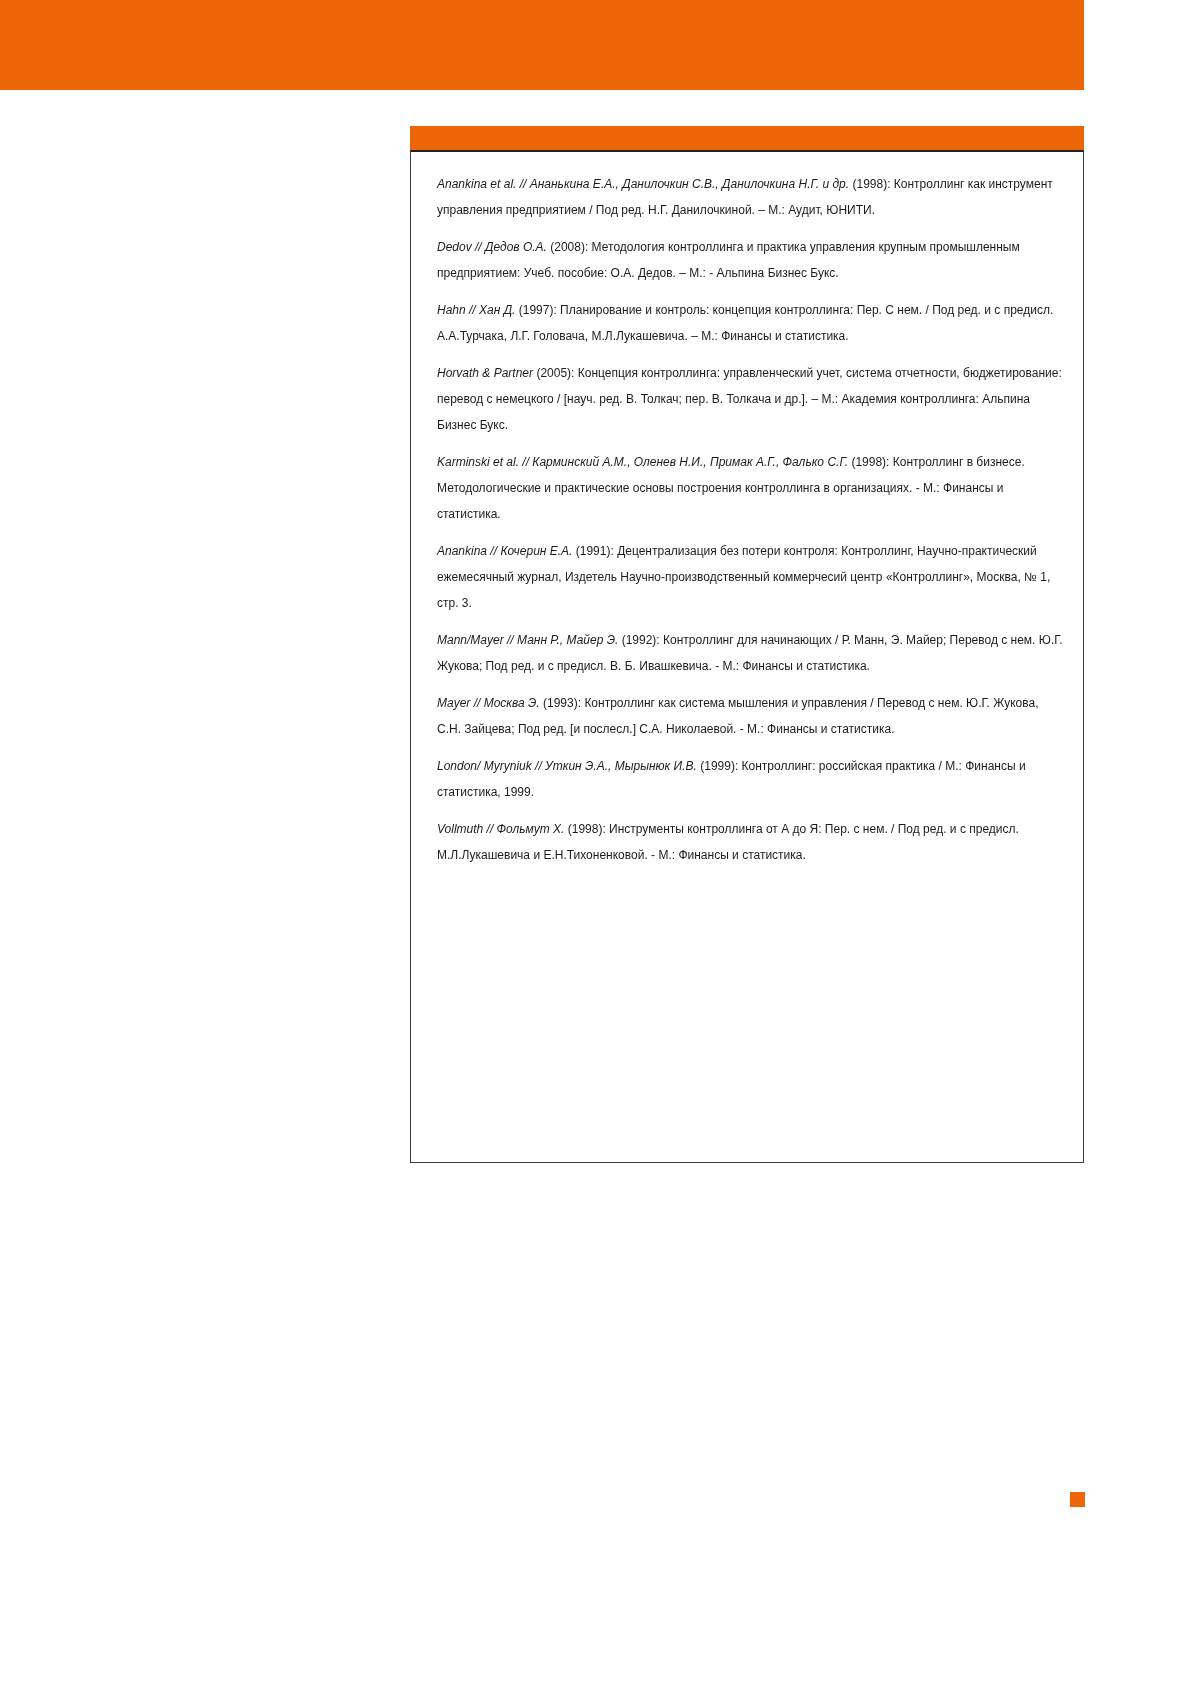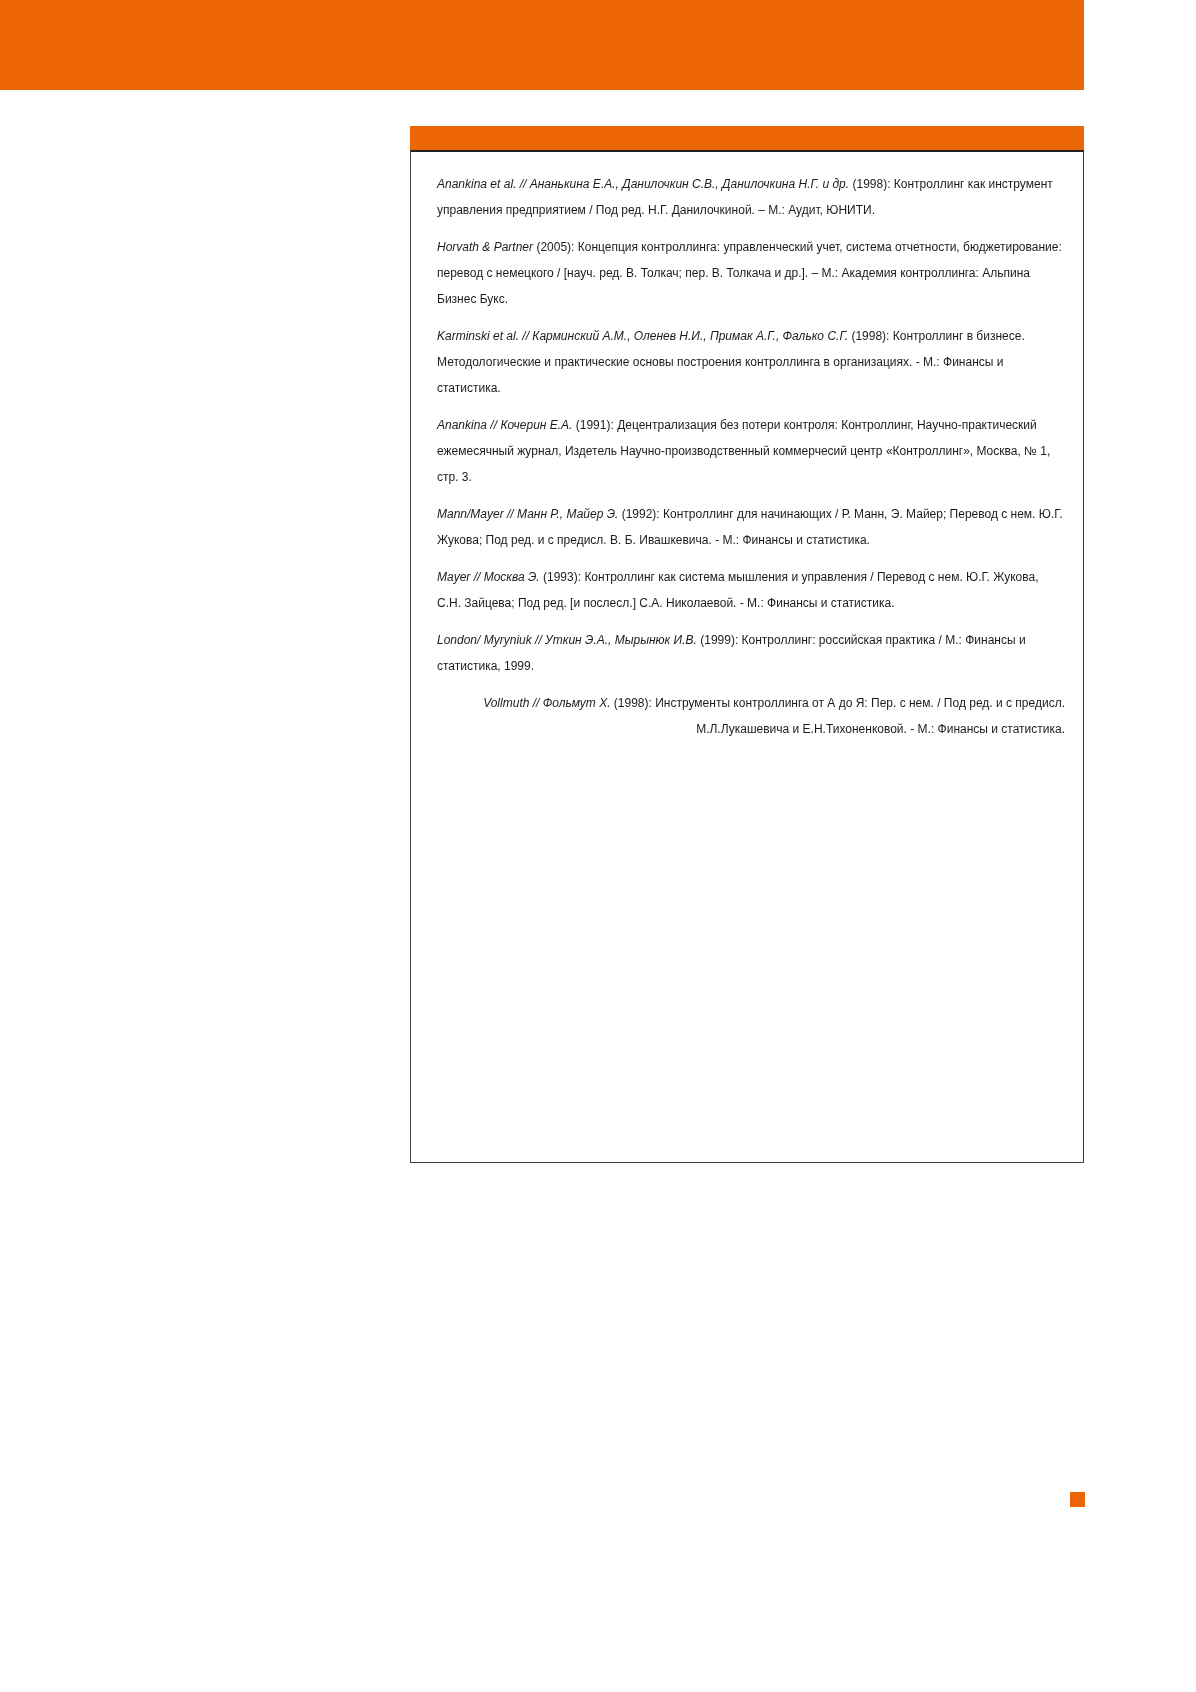--- a/index.html
+++ b/index.html
@@ -47,40 +47,42 @@
     border-top: 2px solid #222222;
     padding: 19px 18px 12px 26px;
   }
   p.ref {
     margin: 0 0 11px 0;
     font-size: 12px;
     line-height: 26px;
     color: var(--text);
     text-align: left;
   }
-  p.ref:last-child { margin-bottom: 16px; text-align: right; }
+  p.ref:last-child { margin-bottom: 16px; }
   .it { font-style: italic; }
   .corner-square {
     position: absolute;
     left: 1070px;
     top: 1492px;
     width: 15px;
     height: 15px;
     background: var(--accent);
   }
 </style>
 </head>
 <body>
 
 <div class="top-banner"></div>
 
 <div class="panel">
   <div class="accent-strip"></div>
   <div class="panel-body" id="references-list">
       <p class="ref"><span class="it">Anankina et al. // Ананькина Е.А., Данилочкин С.В., Данилочкина Н.Г. и др.</span><span> (1998): Контроллинг как инструмент управления предприятием / Под ред. Н.Г. Данилочкиной. – М.: Аудит, ЮНИТИ.</span></p>
+      <p class="ref"><span class="it">Dedov // Дедов О.А.</span><span> (2008): Методология контроллинга и практика управления крупным промышленным предприятием: Учеб. пособие: О.А. Дедов. – М.: - Альпина Бизнес Букс.</span></p>
+      <p class="ref"><span class="it">Hahn // Хан Д.</span><span> (1997): Планирование и контроль: концепция контроллинга: Пер. С нем. / Под ред. и с предисл. А.А.Турчака, Л.Г. Головача, М.Л.Лукашевича. – М.: Финансы и статистика.</span></p>
       <p class="ref"><span class="it">Horvath &amp; Partner</span><span> (2005): Концепция контроллинга: управленческий учет, система отчетности, бюджетирование: перевод с немецкого / [науч. ред. В. Толкач; пер. В. Толкача и др.]. – М.: Академия контроллинга: Альпина Бизнес Букс.</span></p>
       <p class="ref"><span class="it">Karminski et al. // Карминский А.М., Оленев Н.И., Примак А.Г., Фалько С.Г.</span><span> (1998): Контроллинг в бизнесе. Методологические и практические основы построения контроллинга в организациях. -  М.: Финансы и статистика.</span></p>
       <p class="ref"><span class="it">Anankina // Кочерин Е.А.</span><span> (1991): Децентрализация без потери контроля: Контроллинг, Научно-практический ежемесячный журнал, Издетель Научно-производственный коммерчесий центр «Контроллинг», Москва, № 1, стр. 3.</span></p>
       <p class="ref"><span class="it">Mann/Mayer // Манн Р., Майер Э.</span><span> (1992): Контроллинг для начинающих / Р. Манн, Э. Майер; Перевод с нем. Ю.Г. Жукова; Под ред. и с предисл. В. Б. Ивашкевича. - М.: Финансы и статистика.</span></p>
       <p class="ref"><span class="it">Mayer // Москва Э.</span><span> (1993):  Контроллинг как система мышления и управления / Перевод с нем. Ю.Г. Жукова, С.Н. Зайцева; Под ред. [и послесл.] С.А. Николаевой. - М.: Финансы и статистика.</span></p>
       <p class="ref"><span class="it">London/ Myryniuk // Уткин Э.А., Мырынюк И.В.</span><span> (1999): Контроллинг: российская практика / М.: Финансы и статистика, 1999.</span></p>
       <p class="ref"><span class="it">Vollmuth // Фольмут Х.</span><span> (1998): Инструменты контроллинга от А до Я: Пер. с нем. / Под ред. и с предисл. М.Л.Лукашевича и Е.Н.Тихоненковой. - М.: Финансы и статистика.</span></p>
     </div>
 </div>
 

